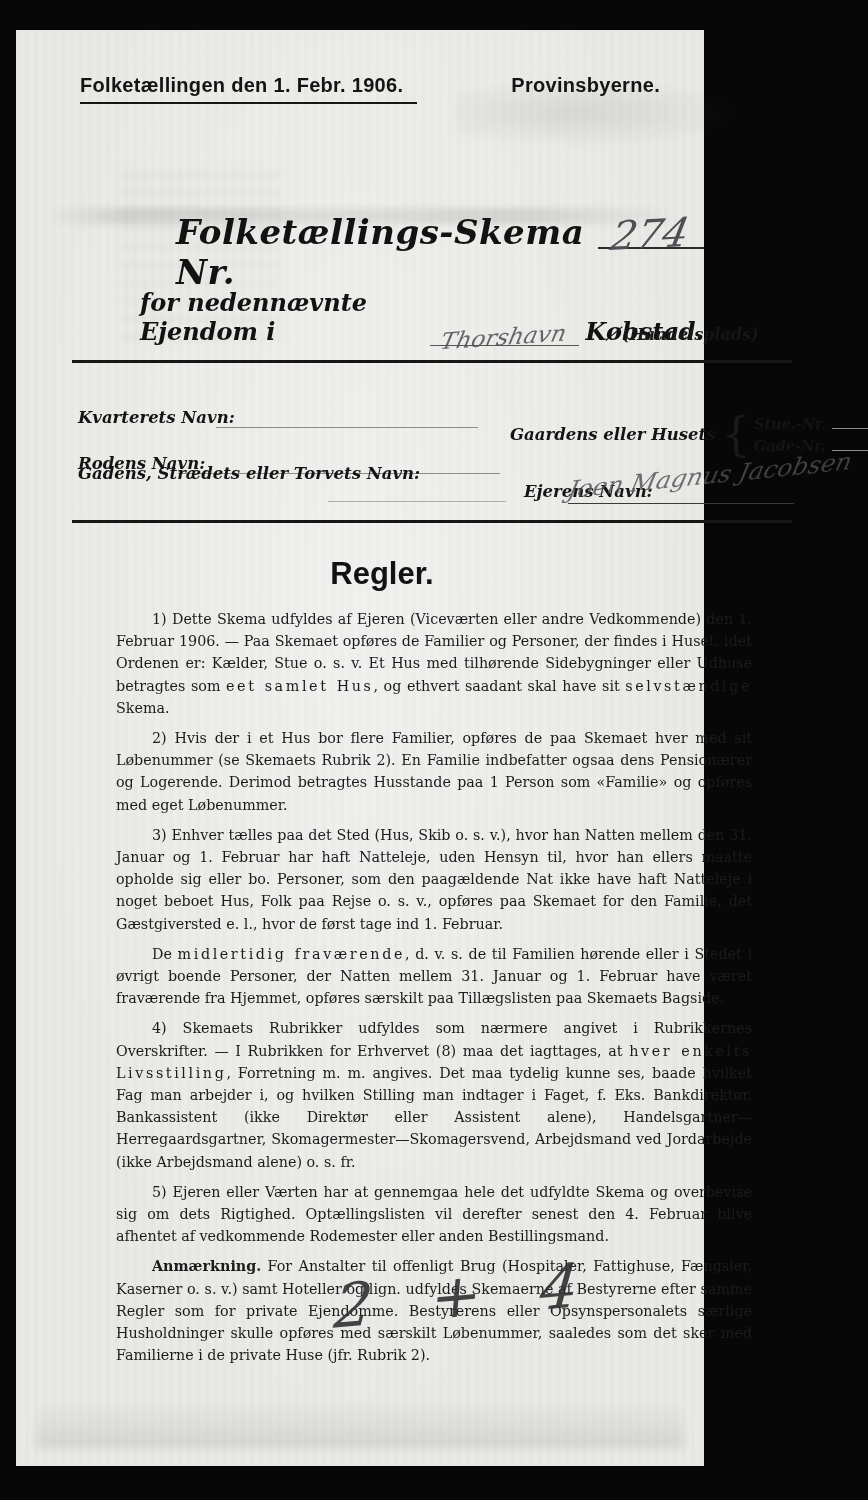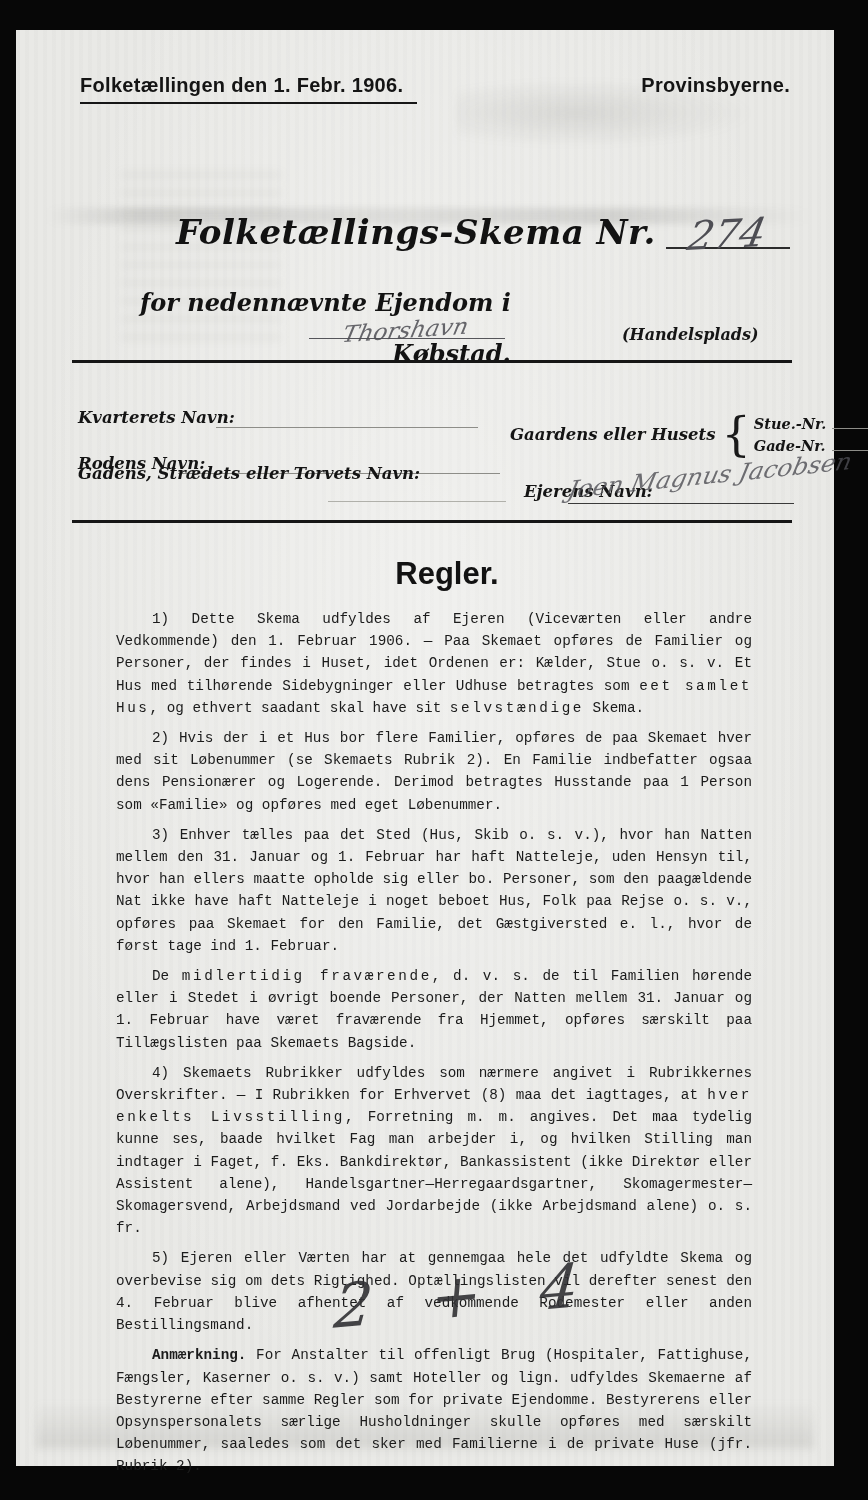--- a/index.html
+++ b/index.html
@@ -1,18 +1,18 @@
 <!DOCTYPE html>
 <html><head>
 <meta charset="utf-8">
 <style>
   html,body{margin:0;padding:0;background:#000;}
   .scan{position:relative;width:868px;height:1500px;background:#070707;overflow:hidden;
         font-family:"DejaVu Serif", serif;}
-  .paper{position:absolute;left:16px;top:30px;width:818px;height:1436px;
+  .paper{position:absolute;left:16px;top:30px;width:688px;height:1436px;
          background:
            radial-gradient(ellipse at 50% 40%, rgba(255,255,255,0.35), rgba(0,0,0,0) 70%),
            repeating-linear-gradient(90deg, rgba(0,0,0,0.015) 0 4px, rgba(255,255,255,0.01) 4px 9px),
            #e9e9e6;
          color:#1c1c1c;}
   
   .ghost{position:absolute;pointer-events:none;filter:blur(3px);}
   .ghost-streak{left:30px;right:24px;top:178px;height:16px;
       background:linear-gradient(90deg,rgba(90,90,88,0) 0%,rgba(90,90,88,.16) 12%,rgba(90,90,88,.10) 45%,rgba(90,90,88,.17) 75%,rgba(90,90,88,0) 100%);}
   .ghost-title{left:440px;top:48px;width:300px;height:70px;
@@ -26,21 +26,21 @@
   .hdr{position:absolute;left:64px;right:44px;top:44px;display:flex;justify-content:space-between;
        font-family:"Liberation Sans", sans-serif;font-weight:bold;font-size:20px;letter-spacing:.3px;color:#141414;}
   .hdr-left{border-bottom:2.5px solid #161616;padding-bottom:5px;padding-right:14px;}
 
   
   .title1{position:absolute;left:160px;top:182px;display:flex;align-items:flex-start;}
   .title1-text{font-style:italic;font-weight:bold;font-size:34px;letter-spacing:.5px;color:#121212;}
   .nr-box{display:inline-block;margin-left:10px;width:124px;border-bottom:2px solid #2c2c2c;text-align:center;}
   .hand{font-style:italic;color:#4e4e54;}
   .hw-274{display:inline-block;font-size:40px;line-height:34px;transform:skewX(-14deg) rotate(-3deg) translateY(5px);}
-  .title2{position:absolute;left:124px;top:258px;display:flex;align-items:flex-end;flex-direction:column;}
+  .title2{position:absolute;left:124px;top:258px;display:flex;align-items:flex-end;}
   .title2-text{font-style:italic;font-weight:bold;font-size:24px;color:#121212;}
   .hw-line{display:inline-block;width:196px;border-bottom:1.5px solid #55555a;text-align:center;margin:0 6px;}
   .hw-town{display:inline-block;font-size:23px;line-height:18px;transform:skewX(-16deg) rotate(-4deg) translateY(4px);opacity:.85;}
   .title2-sub{position:absolute;left:606px;top:295px;font-style:italic;font-weight:bold;font-size:16px;color:#161616;}
 
   .rule{position:absolute;left:56px;width:720px;height:3px;background:#161616;}
   .rule1{top:330px;} .rule2{top:490px;}
 
   
   .flabel{font-style:italic;font-weight:bold;font-size:16.5px;color:#141414;white-space:nowrap;}
@@ -59,21 +59,21 @@
   .row3-line{position:absolute;left:312px;top:470px;width:178px;border-bottom-color:#b0b0aa;}
   .ejerens-label{position:absolute;left:508px;top:452px;}
   .sig-line{position:absolute;left:552px;top:472px;width:226px;border-bottom:1.5px solid #3a3a3a;height:1px;}
   .signature{position:absolute;left:556px;top:434px;width:270px;font-size:24px;line-height:24px;
              transform:skewX(-18deg) rotate(-6deg);opacity:.8;white-space:nowrap;z-index:3;}
 
   
   .regler-h{position:absolute;left:0;right:0;top:526px;text-align:center;
             font-family:"Liberation Sans", sans-serif;font-weight:bold;font-size:31px;color:#121212;padding-left:44px;}
   .rules-body{position:absolute;left:100px;top:578px;width:636px;font-size:14.3px;line-height:22.2px;
-              text-align:justify;color:#1b1b1b;font-family:Liberation Mono, monospace;}
+              text-align:justify;color:#1b1b1b;}
   .rule-p{margin:0 0 8px 0;text-indent:36px;}
   .sp{letter-spacing:2.6px;}
   .b{font-weight:bold;}
 
   .annotation{position:absolute;left:318px;top:1230px;font-size:60px;letter-spacing:20px;color:#313134;
               transform:rotate(-5deg) skewX(-10deg);font-style:italic;opacity:.9;}
 </style>
 </head>
 <body>
 

